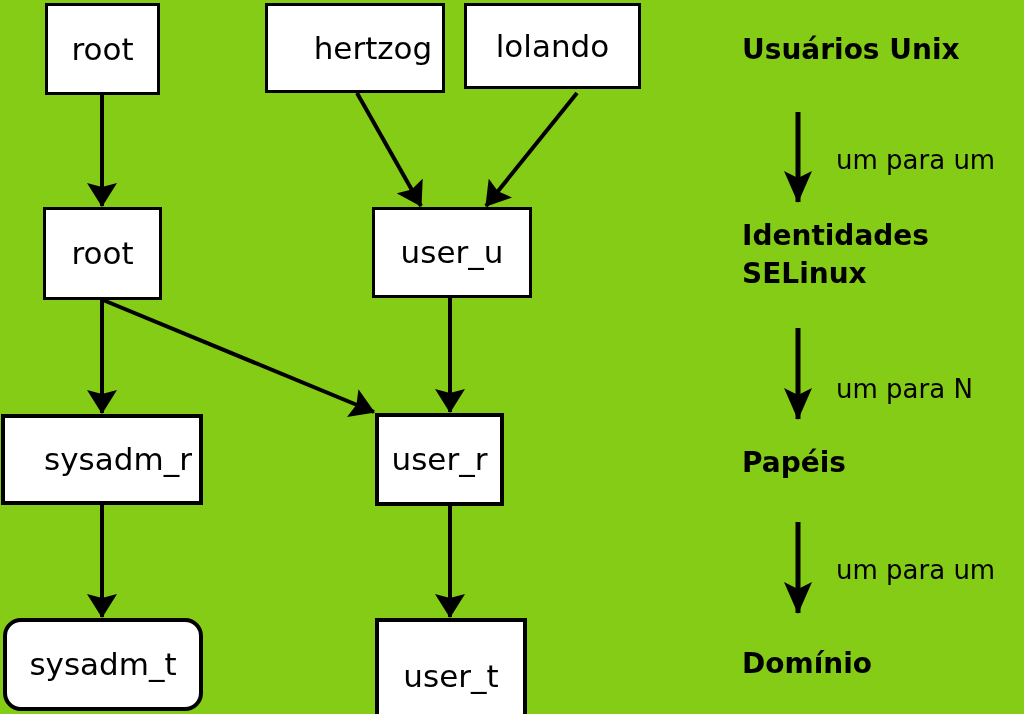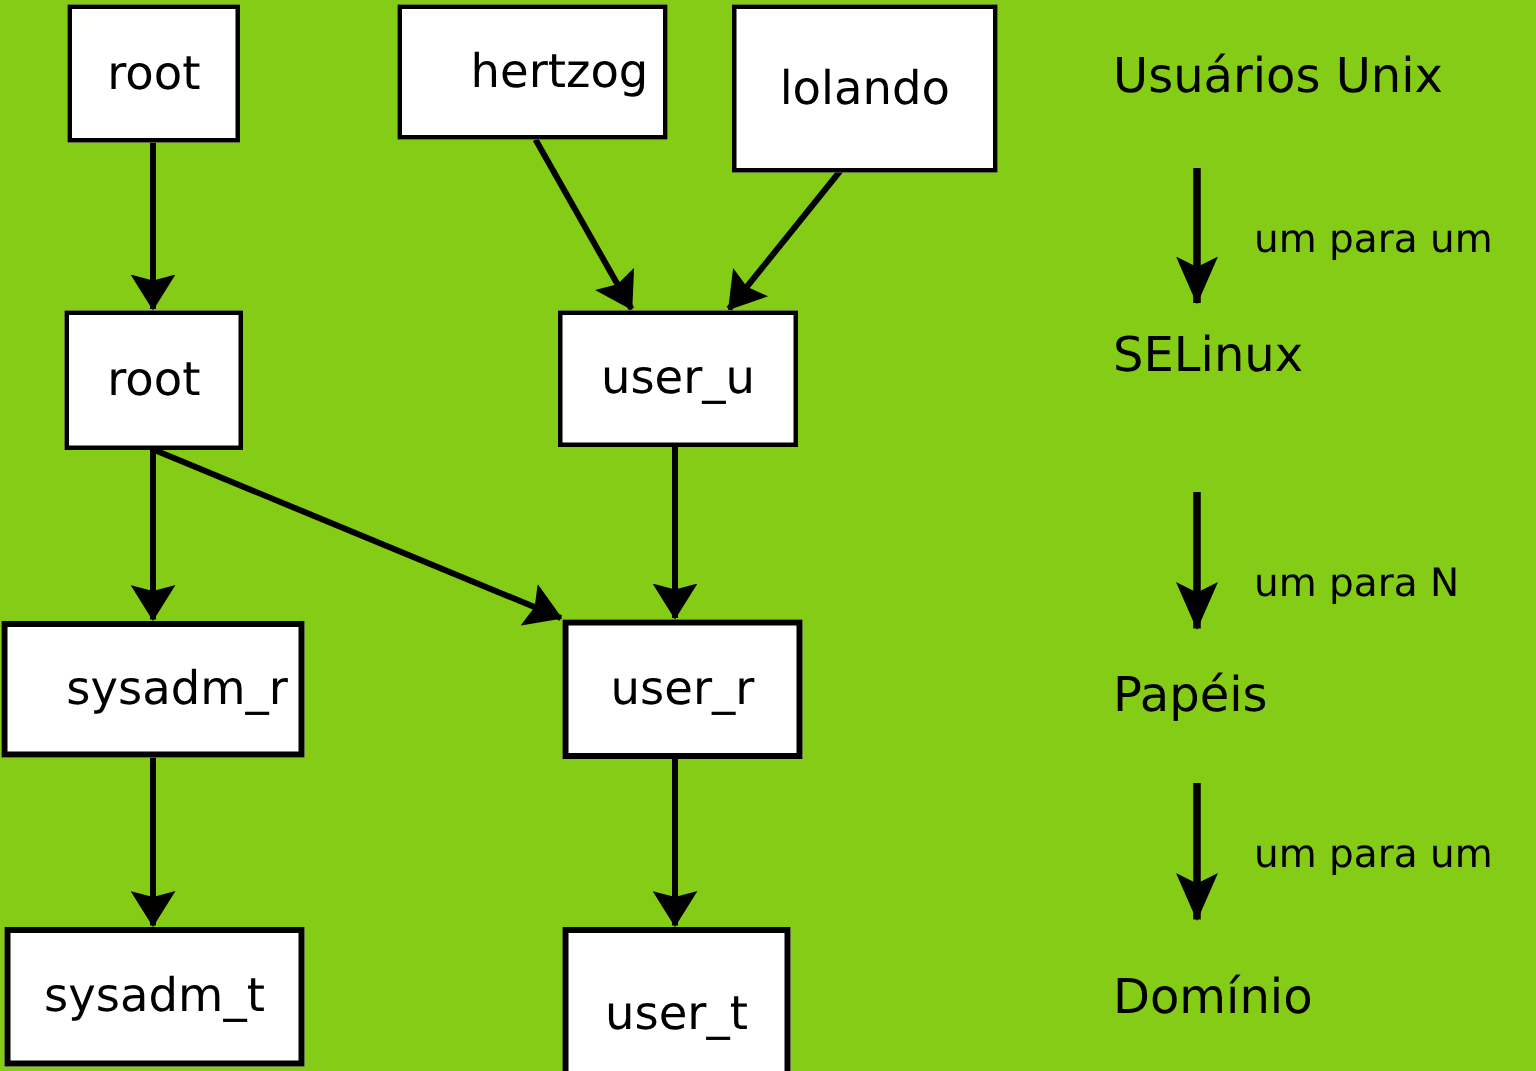--- a/index.html
+++ b/index.html
@@ -32,41 +32,41 @@
     align-items: center;
     justify-content: center;
     font-size: 31px;
     line-height: 1;
     white-space: nowrap;
   }
   .node.thick { border-width: 4px; }
 
   .level-label {
     position: absolute;
-    font-weight: normal;
-    font-size: 32px;
+    font-weight: bold;
+    font-size: 28px;
     line-height: 38px;
     white-space: nowrap;
   }
   .rel-label {
     position: absolute;
     font-size: 26px;
     line-height: 1;
     white-space: nowrap;
   }
 
   
   .pos-root-unix    { left: 45px;  top: 3px;   width: 115px; height: 92px; }
   .pos-hertzog      { left: 265px; top: 3px;   width: 180px; height: 90px; padding-left: 36px; }
-  .pos-lolando      { left: 488px; top: 3px;   width: 177px; height: 112px; }
+  .pos-lolando      { left: 464px; top: 3px;   width: 177px; height: 86px; }
   .pos-root-selinux { left: 43px;  top: 207px; width: 119px; height: 93px; }
   .pos-user-u       { left: 372px; top: 207px; width: 160px; height: 91px; }
   .pos-sysadm-r     { left: 1px;   top: 414px; width: 202px; height: 91px; padding-left: 32px; }
-  .pos-user-r       { left: 375px; top: 413px; width: 160px; height: 93px; }
-  .pos-sysadm-t     { left: 3px;   top: 618px; width: 200px; height: 93px; }
+  .pos-user-r       { left: 375px; top: 413px; width: 129px; height: 93px; }
+  .pos-sysadm-t     { left: 3px;   top: 618px; width: 200px; height: 93px; border-radius: 18px; }
   .pos-user-t       { left: 375px; top: 618px; width: 152px; height: 116px; }
 
   
   .pos-legend-unix-users   { left: 742px; top: 31px;  }
   .pos-legend-rel1         { left: 836px; top: 147px; }
   .pos-legend-identities   { left: 742px; top: 217px; }
   .pos-legend-rel2         { left: 836px; top: 376px; }
   .pos-legend-roles        { left: 742px; top: 444px; }
   .pos-legend-rel3         { left: 836px; top: 557px; }
   .pos-legend-domain       { left: 742px; top: 645px; }
@@ -129,20 +129,21 @@
   </div>
   <div class="node thick pos-user-t">
     <span>user_t</span>
   </div>
 
   <div class="level-label pos-legend-unix-users">Usuários Unix</div>
 
   <div class="rel-label pos-legend-rel1">um para um</div>
 
   <div class="level-label pos-legend-identities">
+    <div>Identidades</div>
     <div>SELinux</div>
   </div>
 
   <div class="rel-label pos-legend-rel2">um para N</div>
 
   <div class="level-label pos-legend-roles">Papéis</div>
 
   <div class="rel-label pos-legend-rel3">um para um</div>
 
   <div class="level-label pos-legend-domain">Domínio</div>

